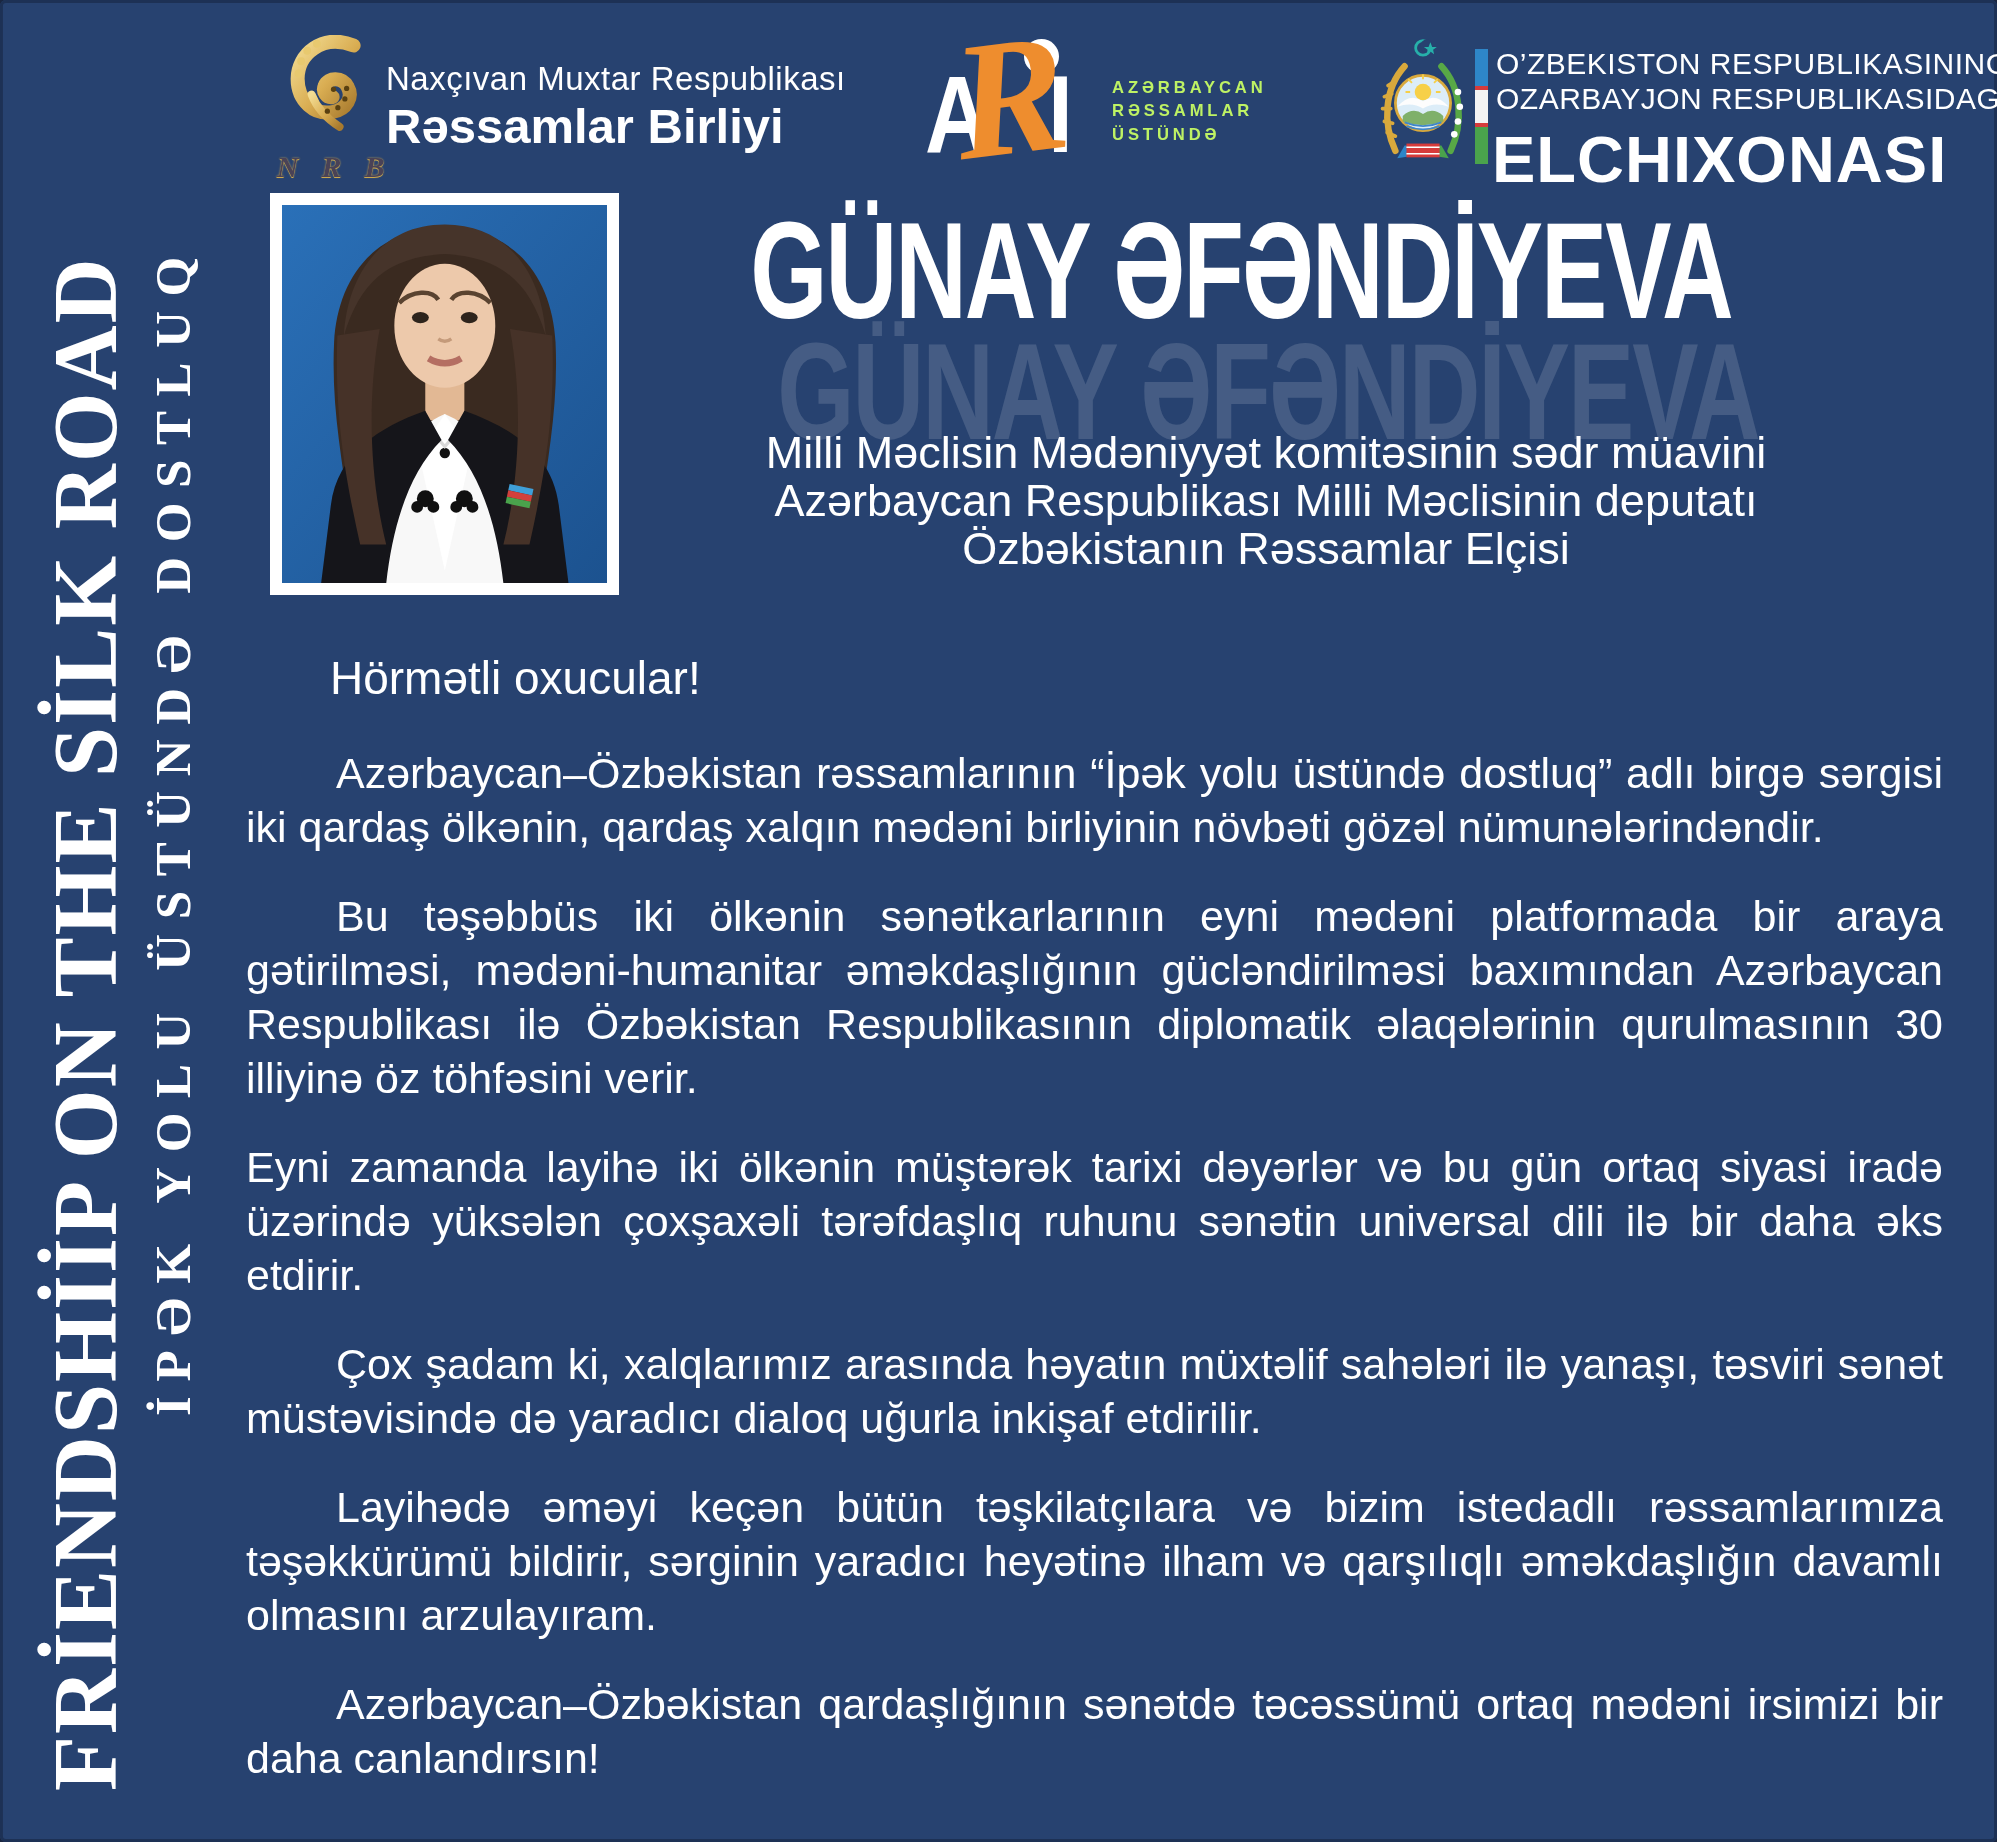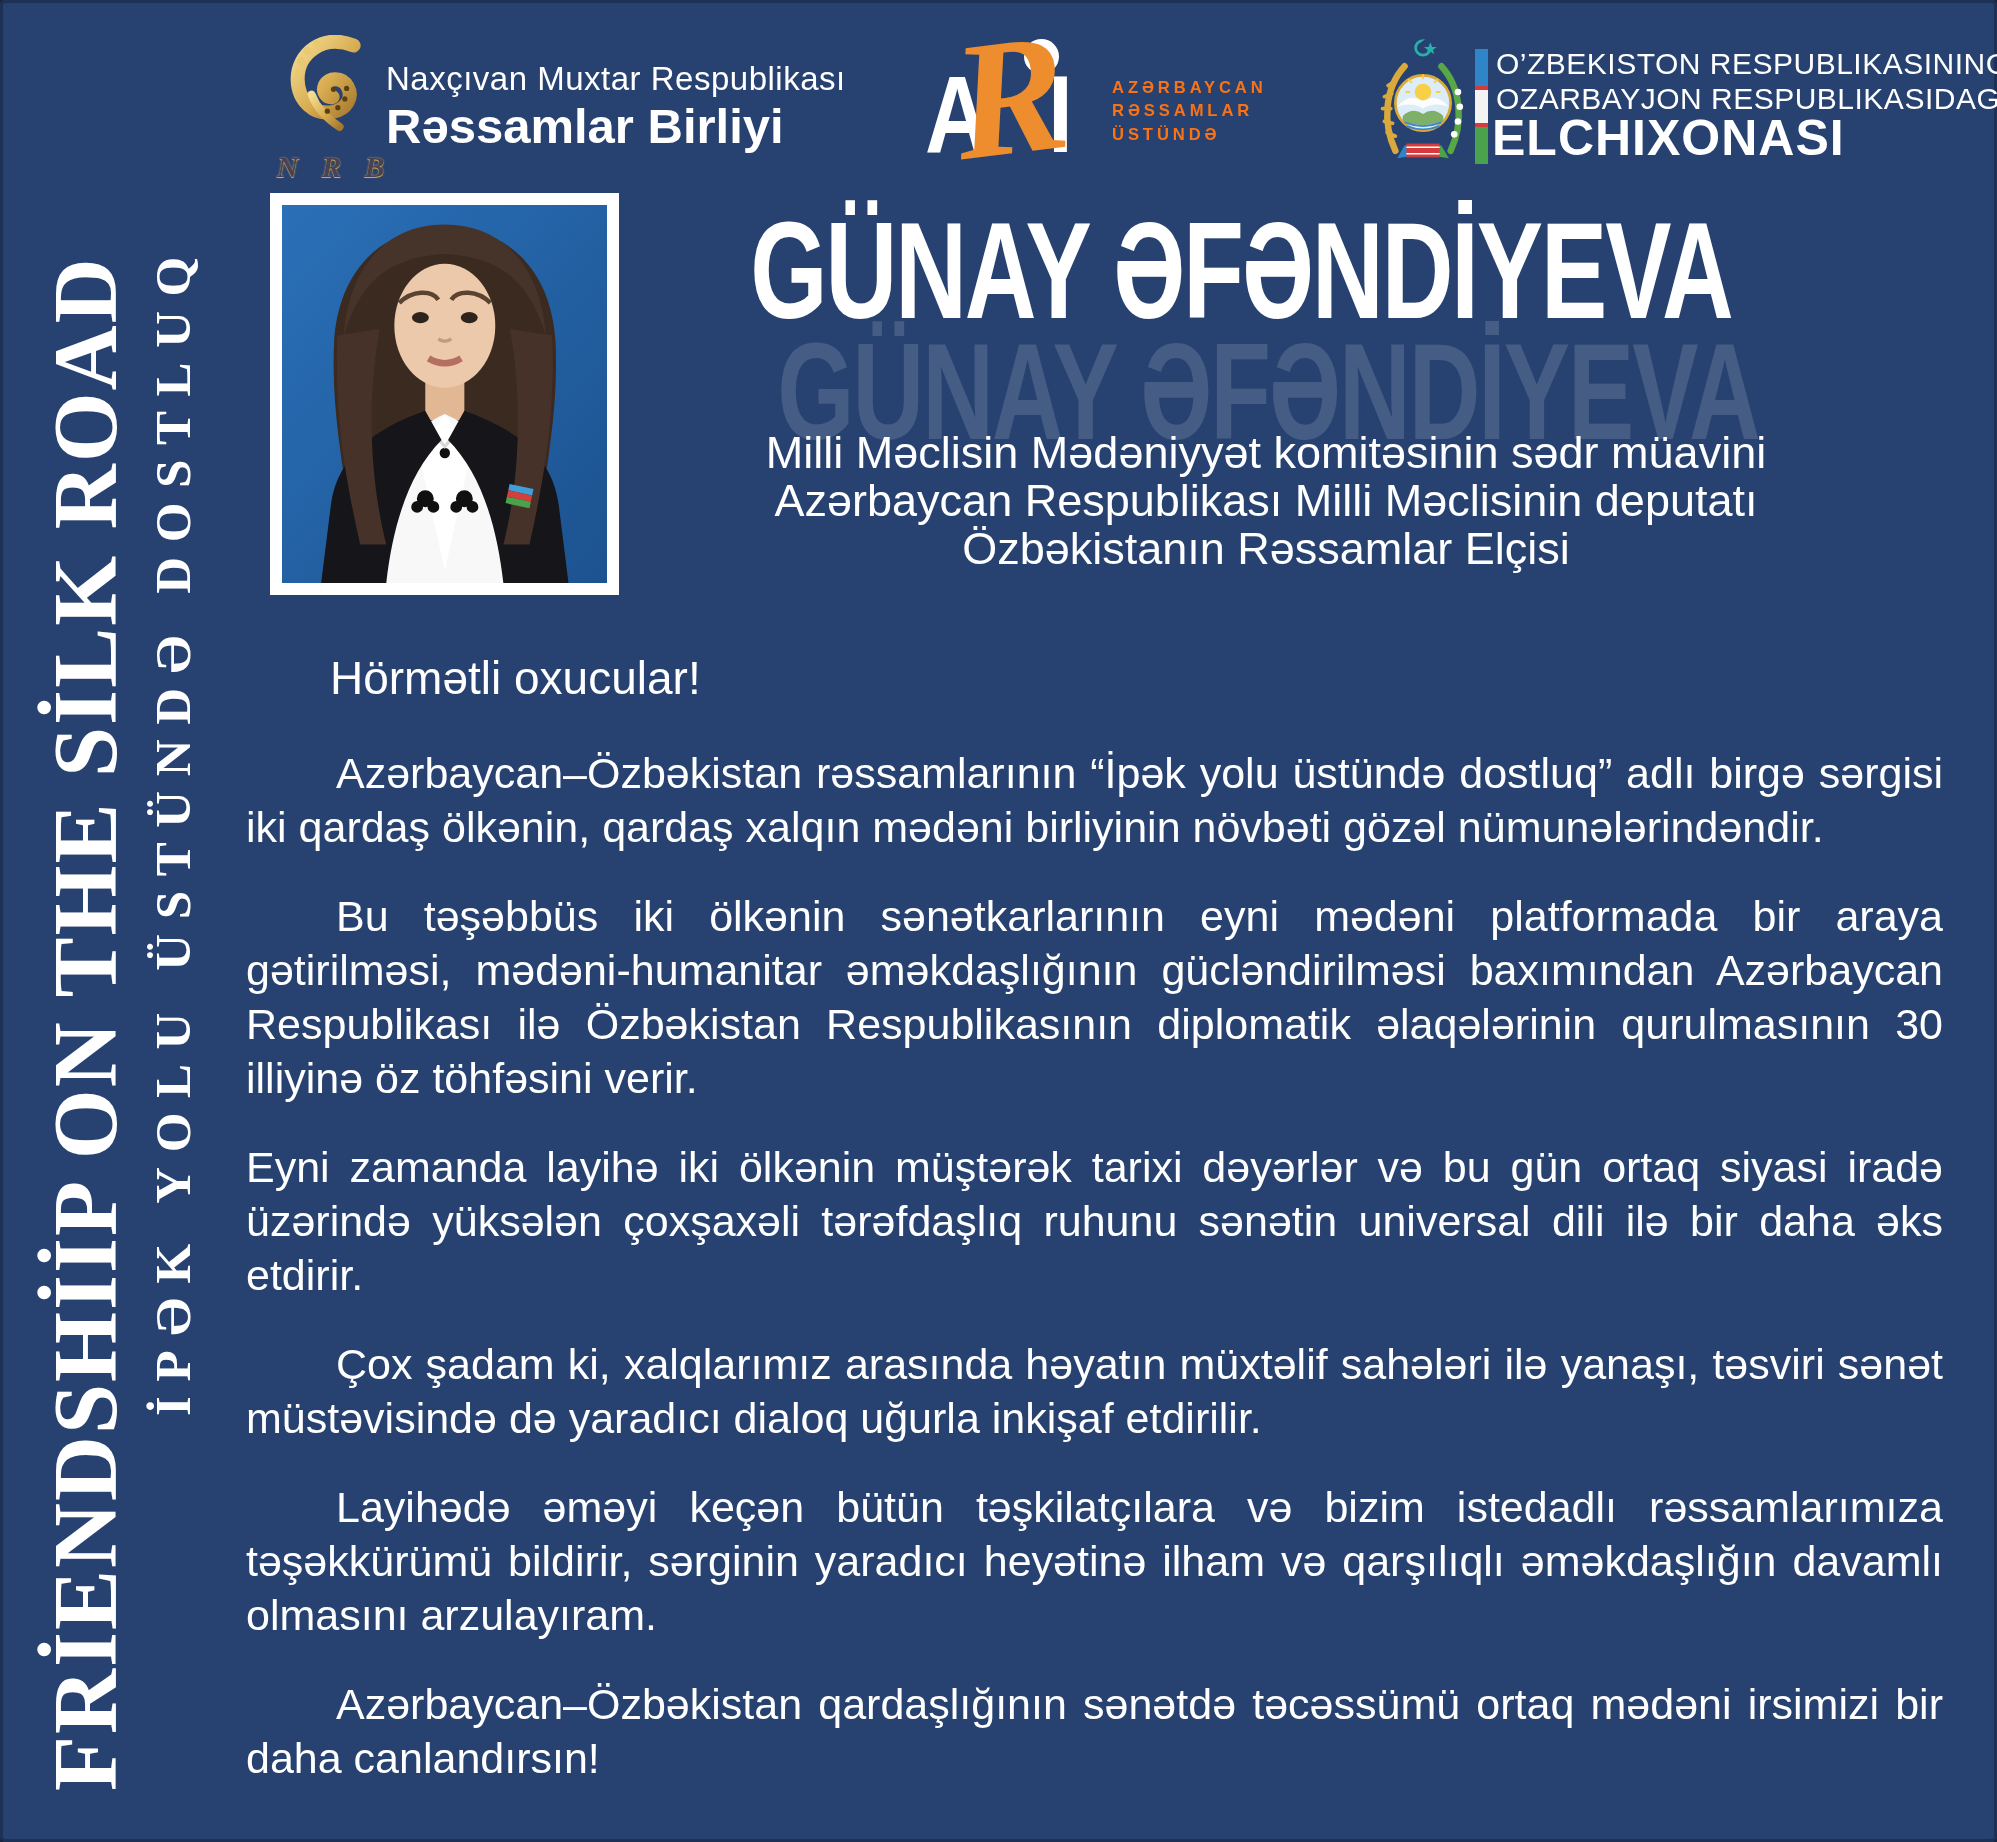--- a/index.html
+++ b/index.html
@@ -22,31 +22,31 @@
   .ari{position:absolute;left:925px;top:37px;width:332px;height:146px;}
   .ari-a,.ari-i{position:absolute;top:23.4px;font-size:109px;line-height:1;font-weight:700;color:#fff;transform:scaleX(.82);transform-origin:left top;}
   .ari-a{left:0;}
   .ari-i{left:123px;}
   .ari-dot{position:absolute;left:99px;top:2px;width:35px;height:35px;border-radius:50%;background:#fff;}
   .ari-r{
     position:absolute;left:29px;top:-25px;font-family:"Liberation Serif",serif;
     font-style:italic;font-weight:700;font-size:168px;line-height:1;color:#ee8d2e;
     transform:rotate(-7deg);
   }
-  .ari-words{position:absolute;left:187px;top:39px;font-size:16.6px;font-weight:700;letter-spacing:3.9px;line-height:23.4px;color:#f97316;white-space:nowrap;}
+  .ari-words{position:absolute;left:187px;top:39px;font-size:16.6px;font-weight:700;letter-spacing:3.9px;line-height:23.4px;color:#bef264;white-space:nowrap;}
 
   .uz-emblem{position:absolute;left:1377px;top:33px;width:92px;height:142px;}
   .uz-bar{position:absolute;left:1475px;top:49px;width:12.7px;height:115px;display:flex;flex-direction:column;}
   .uz-bar .b1{flex:38;background:#2e86c8;}
   .uz-bar .r{flex:4;background:#d63b3b;}
   .uz-bar .b2{flex:34;background:#f3f3f3;}
   .uz-bar .b3{flex:38;background:#4aa34c;}
   .emb-line1{position:absolute;left:1496px;top:47px;font-size:30px;letter-spacing:0.5px;white-space:nowrap;}
   .emb-line2{position:absolute;left:1496px;top:82px;font-size:30px;letter-spacing:0.5px;white-space:nowrap;}
-  .emb-line3{position:absolute;left:1492px;top:109px;font-size:50px;font-weight:700;letter-spacing:1px;white-space:nowrap;}
+  .emb-line3{position:absolute;left:1492px;top:122px;font-size:65px;font-weight:700;letter-spacing:1px;white-space:nowrap;}
 
   
   .vt{position:absolute;white-space:nowrap;line-height:1;transform:rotate(-90deg);transform-origin:0 0;
       font-family:"Liberation Serif",serif;font-weight:700;color:#fff;}
   .vt-en{left:41px;top:1791px;font-size:90px;letter-spacing:2px;}
   .vt-az{left:148px;top:1416px;font-size:51px;letter-spacing:14.6px;}
 
   
   .photo{position:absolute;left:270px;top:193px;width:349px;height:402px;background:#fff;padding:11.7px;box-sizing:border-box;}
   .photo svg{display:block;width:100%;height:100%;}

